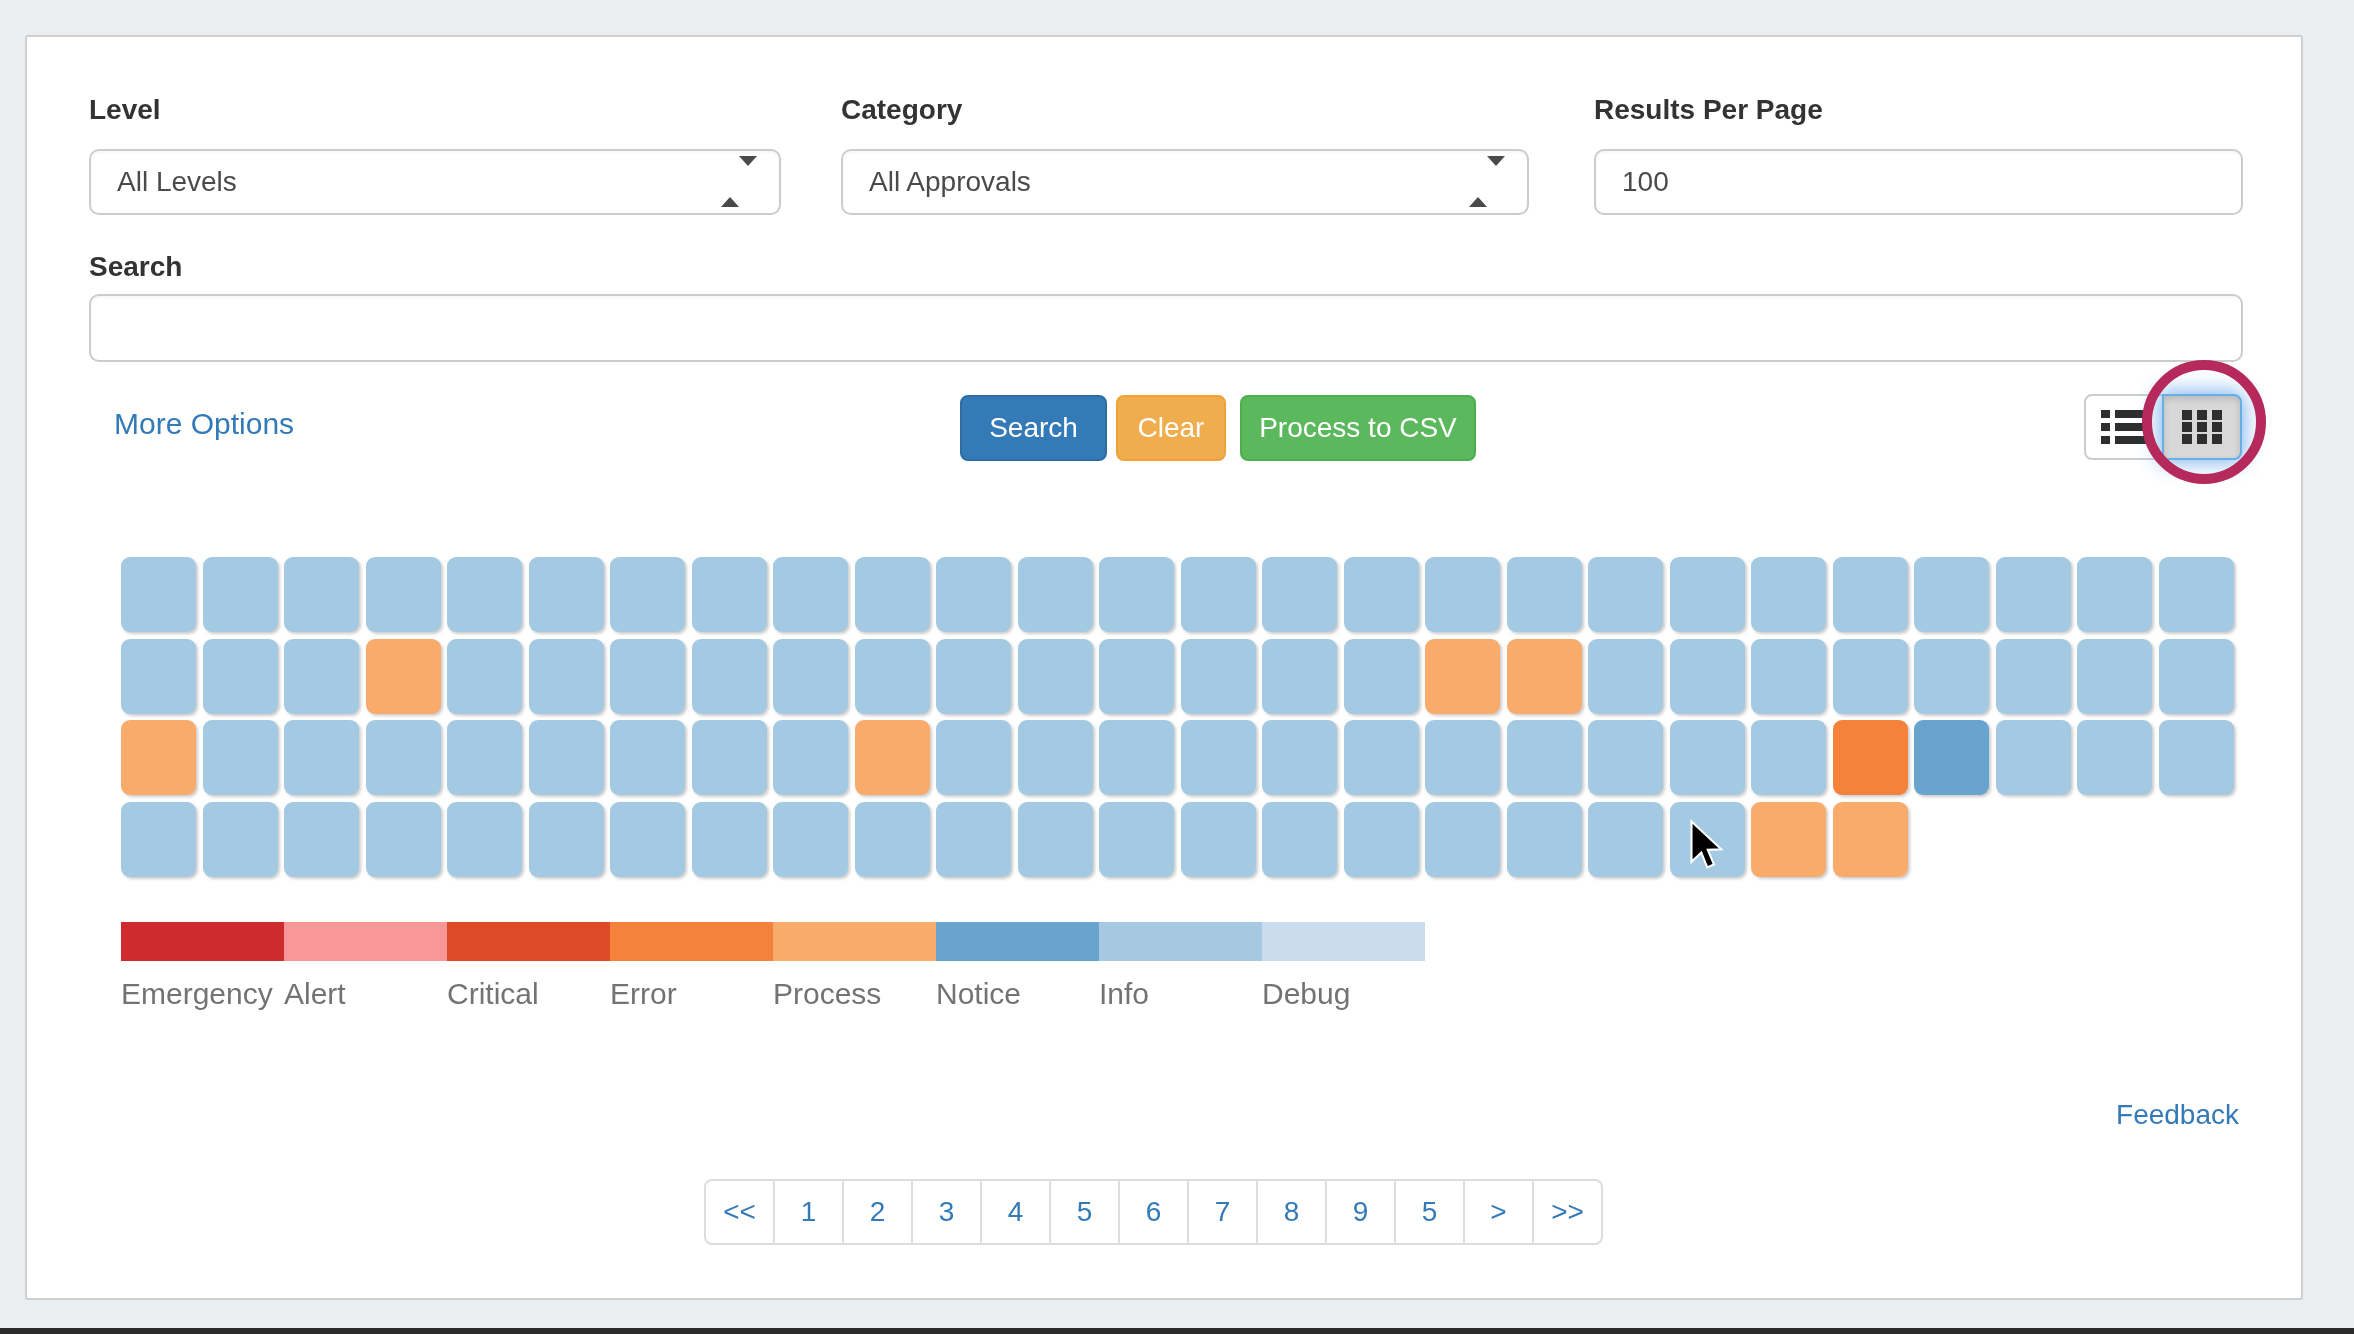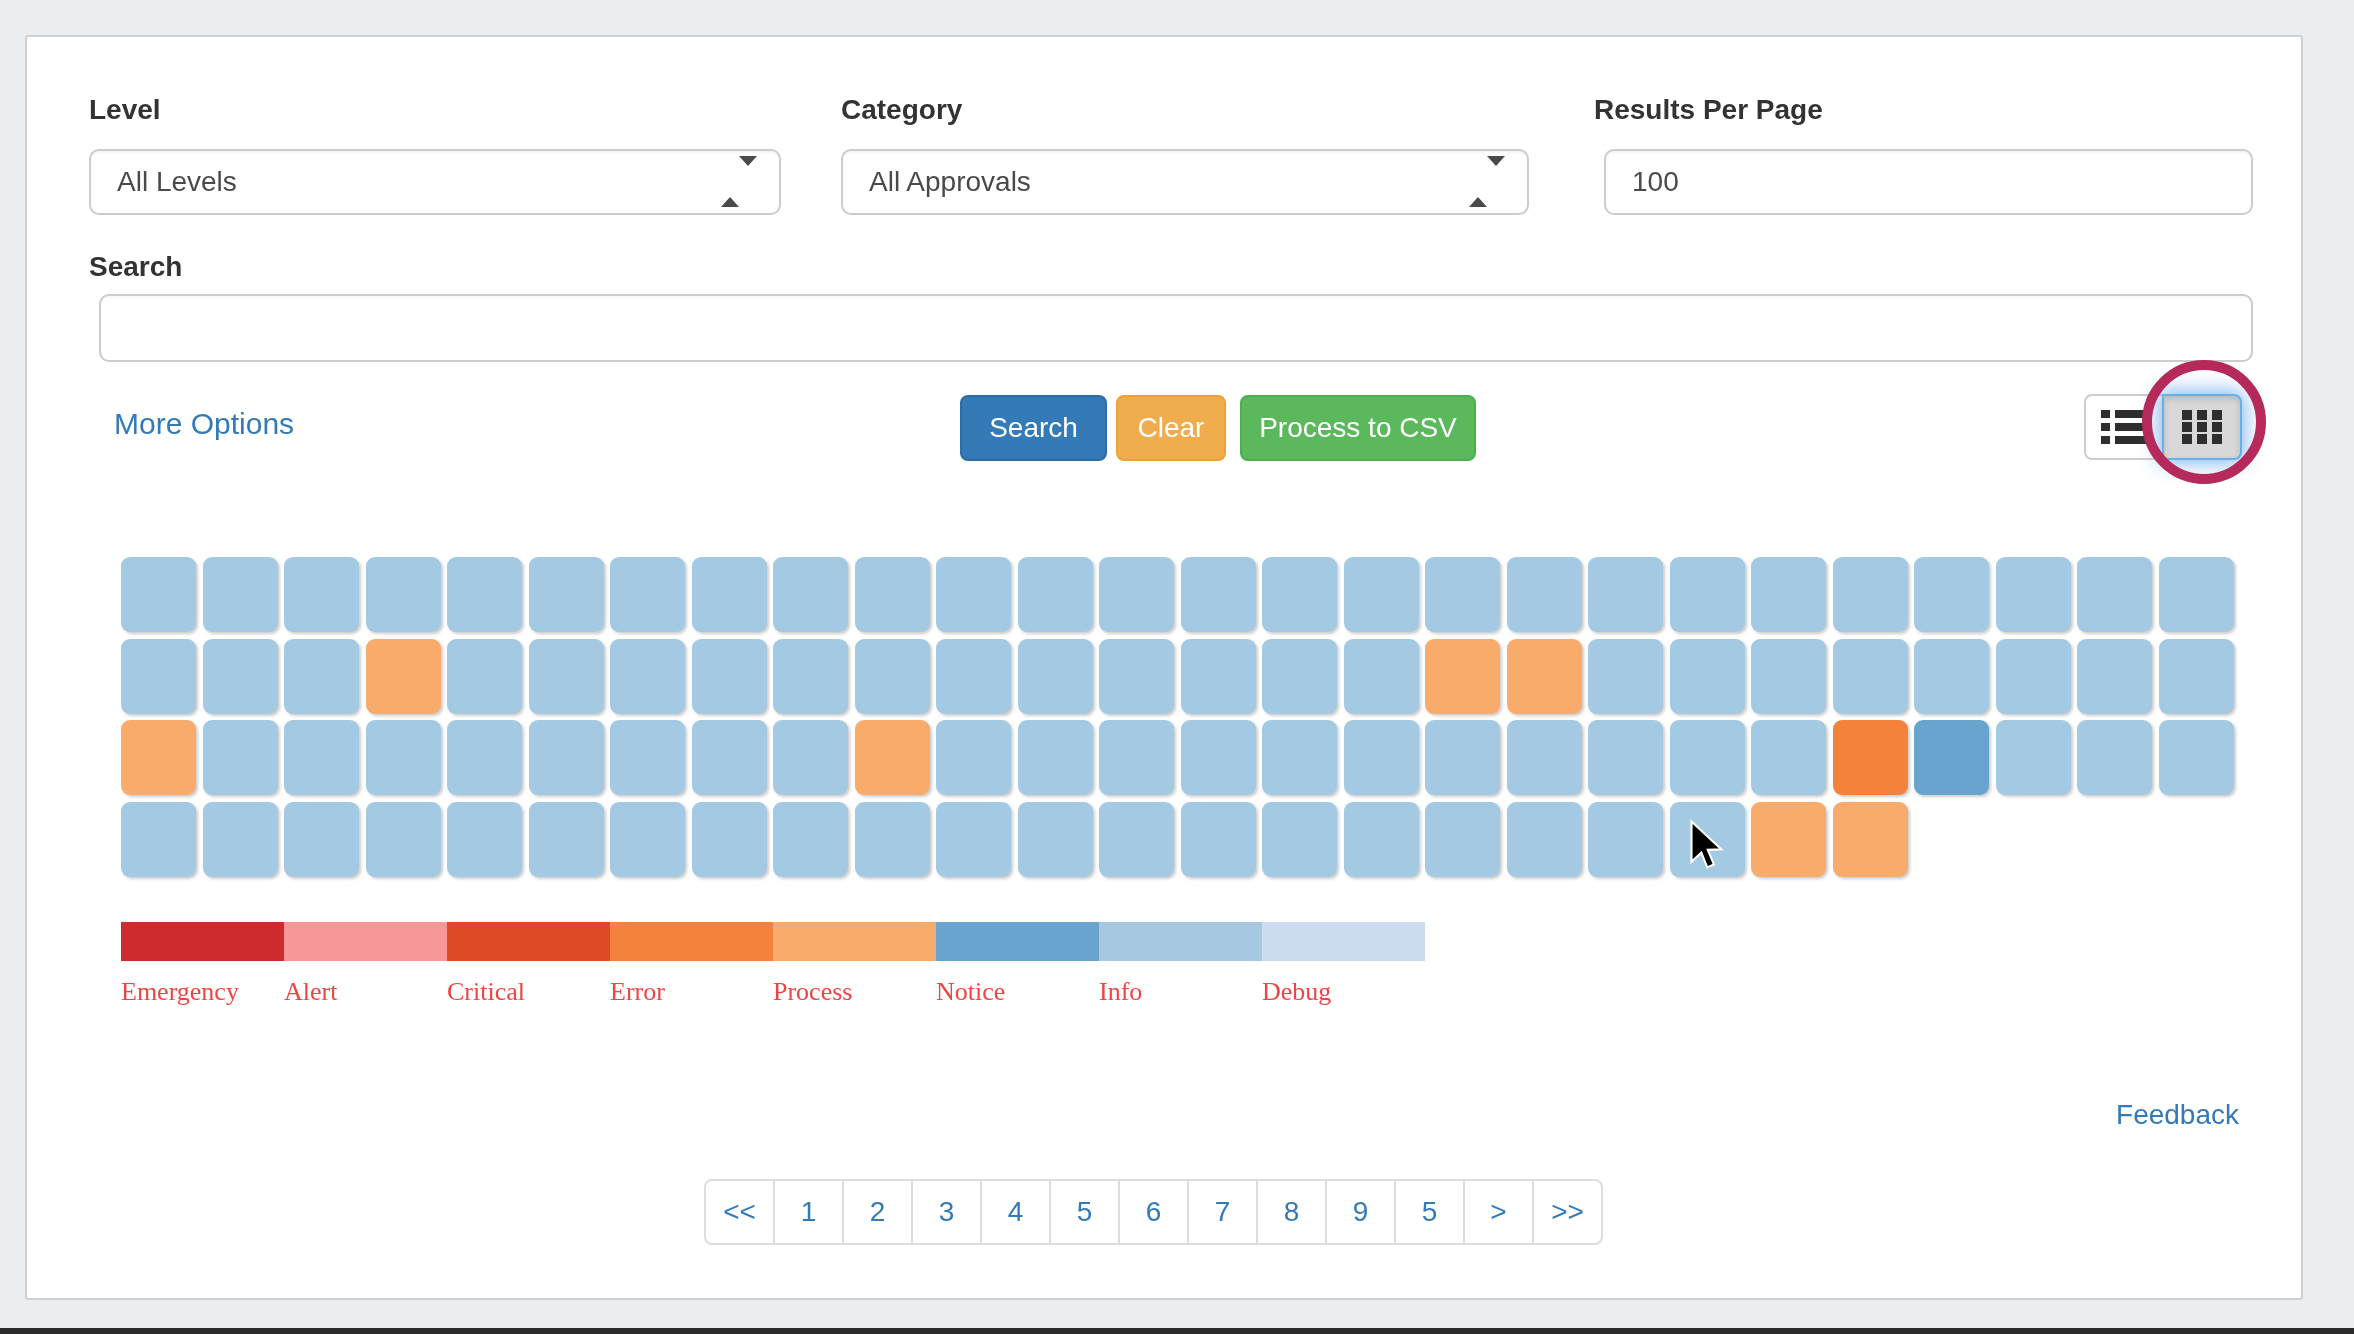--- a/index.html
+++ b/index.html
@@ -18,21 +18,21 @@
 
   .selectbox, .textinput {
     position:absolute; height:66px; background:#fff; border:2px solid #ccc; border-radius:10px;
     font-size:28px; color:#4a4a4a; line-height:62px; padding:0 26px;
     box-shadow: inset 0 2px 3px rgba(0,0,0,0.04);
   }
   .sel-level    { left:62px;   top:112px; width:692px; }
   .sel-category { left:814px;  top:112px; width:688px; }
   .inp-results  { left:1567px; top:112px; width:649px; }
   .inp-search   { left:62px;   top:257px; width:2154px; height:68px; }
-  input.textinput { line-height:normal; outline:none; font-family:"Liberation Sans", sans-serif;margin-left:10px; }
+  input.textinput { line-height:normal; outline:none; font-family:"Liberation Sans", sans-serif; }
 
   .dblcaret { position:absolute; right:22px; top:50%; transform:translateY(-50%); }
   .dblcaret .up   { width:0; height:0; border-left:9px solid transparent; border-right:9px solid transparent;
                     border-bottom:10px solid #4a4a4a; margin-bottom:5px; }
   .dblcaret .down { width:0; height:0; border-left:9px solid transparent; border-right:9px solid transparent;
                     border-top:10px solid #4a4a4a; }
 
   .link { color:#337ab7; text-decoration:none; cursor:pointer; }
   .more-options { position:absolute; left:87px; top:370px; font-size:30px; }
   .feedback { position:absolute; right:62px; top:1062px; font-size:28px; }
@@ -53,21 +53,21 @@
   .annot-circle { position:absolute; left:2115px; top:323px; width:124px; height:124px;
                   border:10px solid #b5295b; border-radius:50%; z-index:6; }
 
   .tile-grid { position:absolute; left:94px; top:520px; display:grid;
                grid-template-columns:repeat(26, 75px); gap:6.5px; width:max-content; }
   .tile { width:75px; height:75px; border-radius:9px; box-shadow:2px 2px 3px rgba(110,110,110,0.35); cursor:pointer; }
 
   .legend-bar { position:absolute; left:94px; top:885px; display:flex; }
   .legend-seg { width:163px; height:39px; }
   .legend-labels { position:absolute; left:94px; top:940px; display:flex; }
-  .legend-label { width:163px; font-family:Liberation Serif, serif; font-size:26px; color:#ef4444; }
+  .legend-label { width:163px; font-family:Liberation Sans, sans-serif; font-size:30px; color:#737373; }
 
   .tooltip { position:absolute; left:1666px; top:849px; width:545px; background:#ededed;
              border:2px solid #c6c6c6; font-size:25px; line-height:32px; color:#111;
              padding:12px 16px; z-index:5; }
 
   .cursor-icon { position:absolute; left:1661px; top:782px; z-index:7; }
 
   .pagination { position:absolute; left:677px; top:1142px; display:flex; }
   .page-btn { width:71px; height:66px; background:#fff; border:2px solid #ddd; margin-left:-2px;
               color:#337ab7; font-size:28px; display:flex; align-items:center; justify-content:center; cursor:pointer; }

